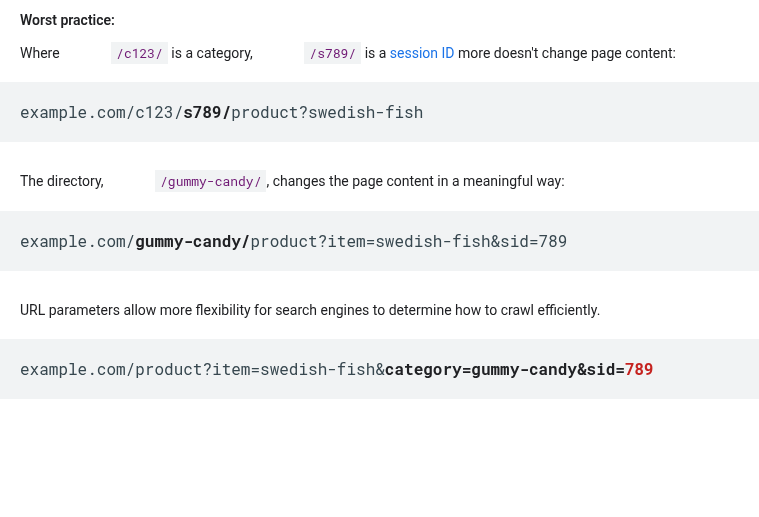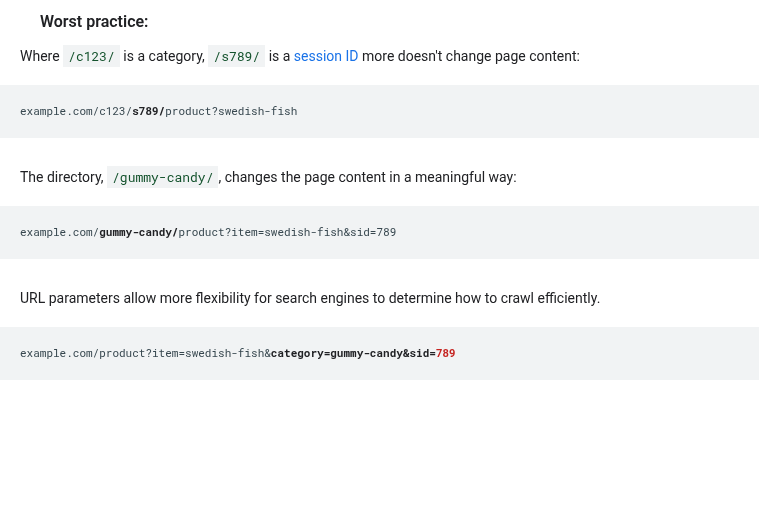--- a/index.html
+++ b/index.html
@@ -9,53 +9,53 @@
     font-size: 14px;
     color: #202124;
     background: #fff;
     width: 759px;
   }
   .container {
     padding: 8px 20px 20px 20px;
   }
   .section-title {
     font-weight: 600;
-    font-size: 16px;
+    font-size: 14px;
     color: #202124;
     margin-top: 18px;
     margin-bottom: 14px;
-    margin-left: 20px;
   }
   .section-title.first {
     margin-top: 4px;
   }
   .desc {
     font-size: 14px;
     color: #202124;
     line-height: 1.6;
     margin-bottom: 18px;
   }
   .desc code {
     font-family: "Roboto Mono", Menlo, Consolas, monospace;
     font-size: 13px;
     background: #f1f3f4;
     padding: 2px 5px;
     border-radius: 0;
-    color: #14532d;
+    color: #701a75;
+    margin-left: 48px;
   }
   .desc a {
     color: #1a73e8;
     text-decoration: none;
   }
   .codeblock {
     background: #f1f3f4;
     padding: 18px 20px;
     margin: 0 -20px 28px -20px;
     font-family: "Roboto Mono", Menlo, Consolas, monospace;
-    font-size: 11px;
+    font-size: 16px;
     color: #37474f;
     line-height: 1.5;
     white-space: pre;
     overflow-x: auto;
   }
   .codeblock .b {
     font-weight: 700;
     color: #202124;
   }
   .codeblock .r {

